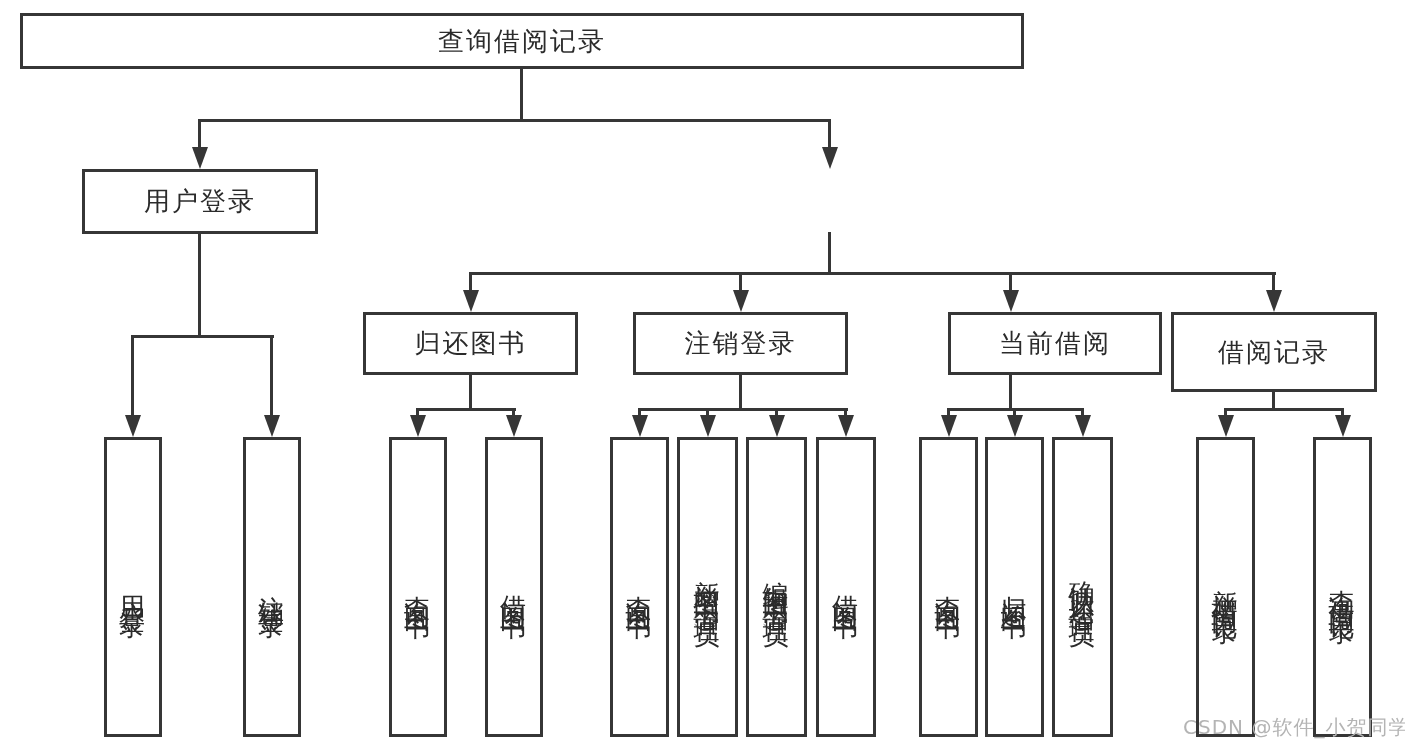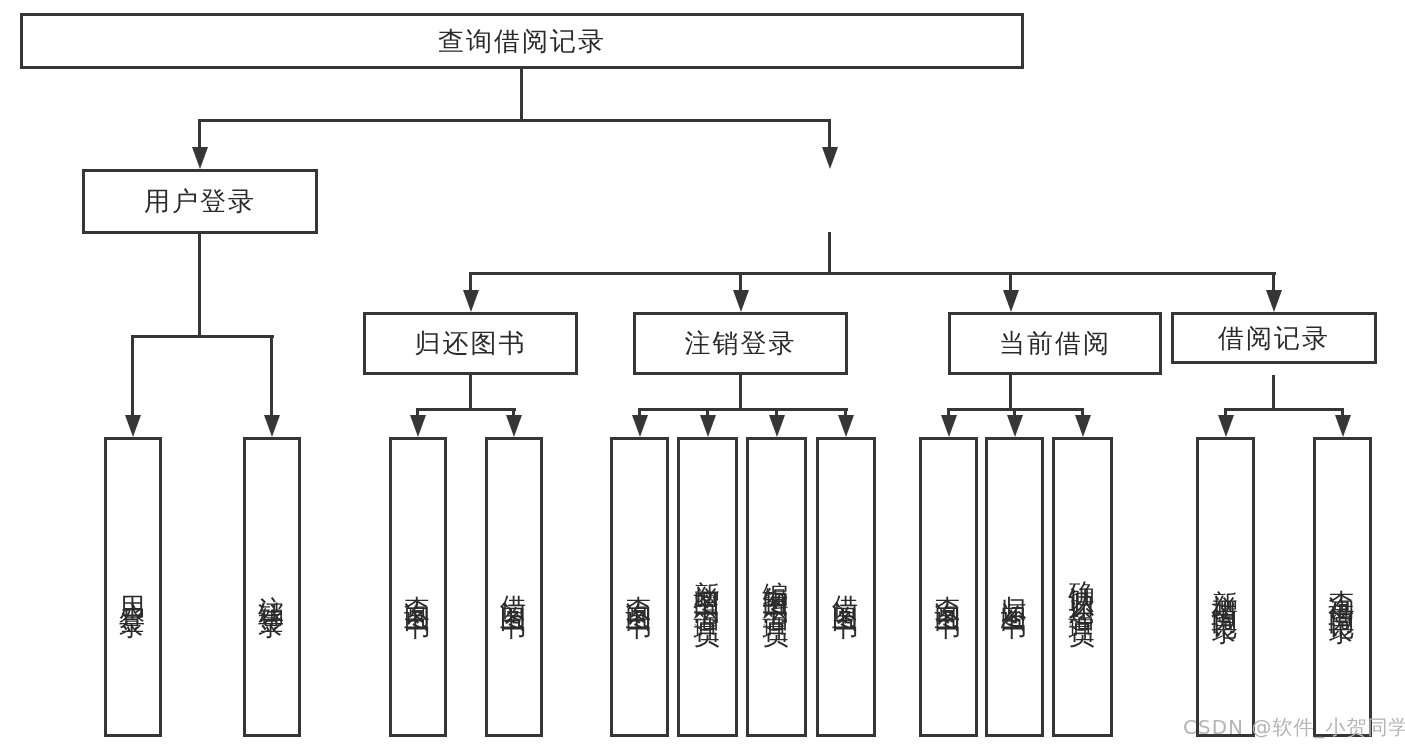--- a/index.html
+++ b/index.html
@@ -74,21 +74,21 @@
   <div class="drop" style="left:1224px;top:408px;height:7px;"></div>
   <div class="drop" style="left:1341px;top:408px;height:7px;"></div>
 
   <div class="box" style="left:20px;top:13px;width:1004px;height:56px;">查询借阅记录</div>
 
   <div class="box" style="left:82px;top:169px;width:236px;height:65px;">用户登录</div>
 
   <div class="box" style="left:363px;top:312px;width:215px;height:63px;">归还图书</div>
   <div class="box" style="left:633px;top:312px;width:215px;height:63px;">注销登录</div>
   <div class="box" style="left:904px;top:312px;width:214px;height:63px;margin-left:44px;">当前借阅</div>
-  <div class="box" style="left:1171px;top:312px;width:206px;height:52px;">借阅记录</div>
+  <div class="box" style="left:1171px;top:312px;width:206px;height:80px;">借阅记录</div>
 
   <div class="box vbox" style="left:104px;top:437px;width:58px;height:300px;">用户登录</div>
   <div class="box vbox" style="left:243px;top:437px;width:58px;height:300px;">注销登录</div>
 
   <div class="box vbox" style="left:389px;top:437px;width:58px;height:300px;">查询图书</div>
   <div class="box vbox" style="left:485px;top:437px;width:58px;height:300px;">借阅图书</div>
 
   <div class="box vbox" style="left:610px;top:437px;width:59px;height:300px;">查询图书</div>
   <div class="box vbox" style="left:677px;top:437px;width:61px;height:300px;">新增图书（管理员）</div>
   <div class="box vbox" style="left:746px;top:437px;width:61px;height:300px;">编辑图书（管理员）</div>

